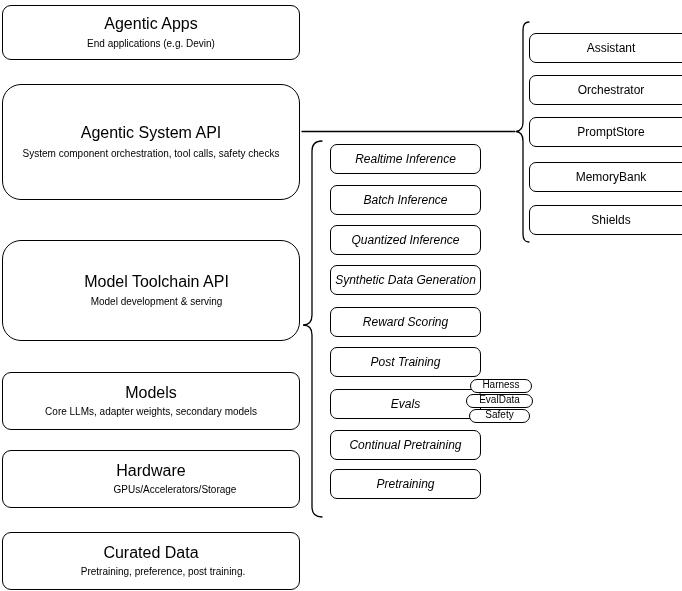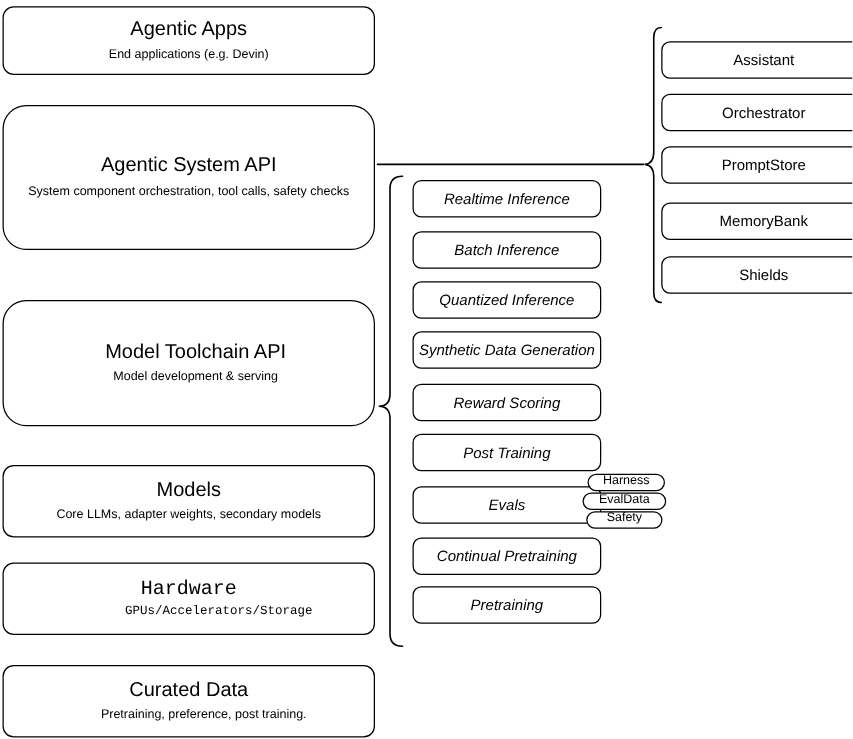--- a/index.html
+++ b/index.html
@@ -73,21 +73,21 @@
   <div class="box leftbox r-big" style="top:240px; height:101px;padding-left:11px;">
     <div class="title">Model Toolchain API</div>
     <div class="sub">Model development &amp; serving</div>
   </div>
 
   <div class="box leftbox r-small" style="top:372px; height:58px;">
     <div class="title">Models</div>
     <div class="sub" style="margin-top:4px;">Core LLMs, adapter weights, secondary models</div>
   </div>
 
-  <div class="box leftbox r-small" style="top:450px; height:58px;font-family:Liberation Mono, monospace;">
+  <div class="box leftbox r-small" style="top:450px; height:58px;">
     <div class="title">Hardware</div>
     <div class="sub" style="margin-top:4px;padding-left:48px;">GPUs/Accelerators/Storage</div>
   </div>
 
   <div class="box leftbox r-small" style="top:532px; height:58px;">
     <div class="title">Curated Data</div>
     <div class="sub" style="margin-top:4px;padding-left:24px;">Pretraining, preference, post training.</div>
   </div>
 
   <div class="box midbox" style="top:144px;">

